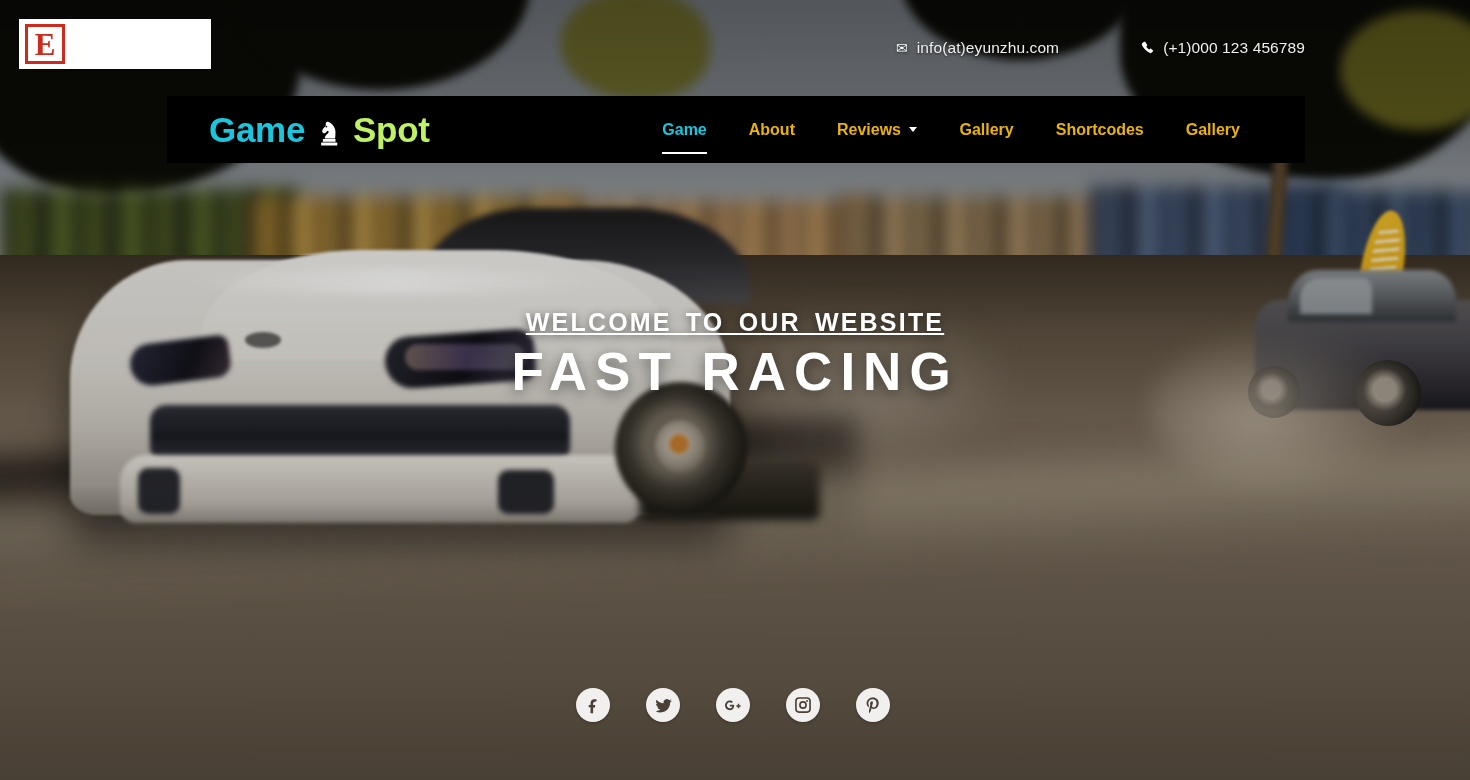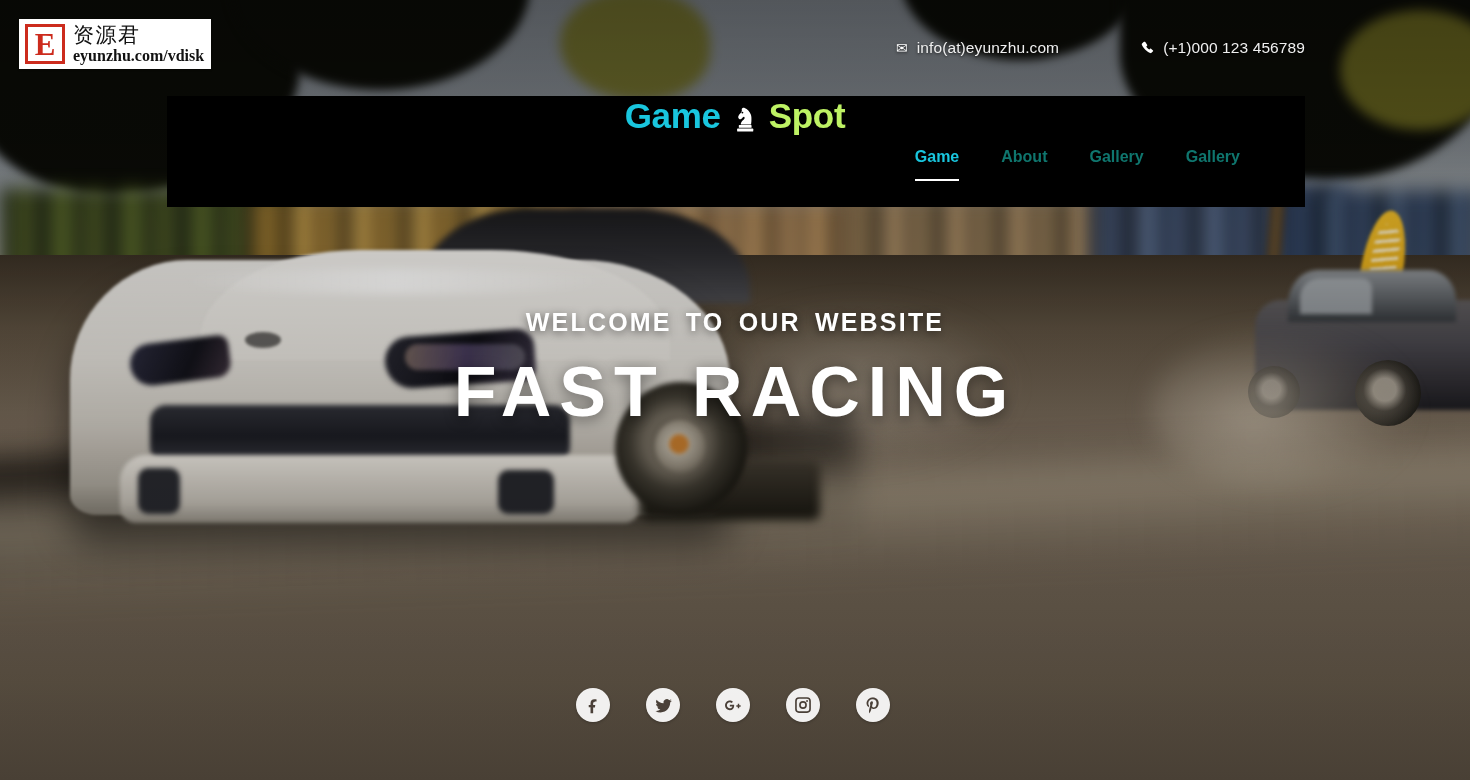--- a/index.html
+++ b/index.html
@@ -166,55 +166,56 @@
   }
   .contact-item{
     display:flex; align-items:center; gap:9px;
     color:#efefef; font-size:15.5px; letter-spacing:.1px;
     text-shadow:0 1px 3px rgba(0,0,0,.7);
   }
   .contact-item .ci-icon{ font-size:14px; line-height:1; color:#fff; }
 
   
   .navbar{
-    position:absolute; left:167px; top:96px; width:1138px; height:111px;
+    position:absolute; left:167px; top:96px; width:1138px; height:67px;
     background:#000; z-index:40;
-    display:flex; align-items:center; padding:0 44px 0 42px;flex-direction:column;
+    display:flex; align-items:center; padding:0 44px 0 42px;
   }
   .brand{ display:flex; align-items:center; gap:4px; font-size:35px; font-weight:bold; letter-spacing:-.3px; }
   .brand-game{ color:#19c6de; }
   .brand-spot{ color:#bef264; }
   .knight{ width:30px; height:30px; display:inline-block; position:relative; top:2px; margin:0 5px; }
 
   .nav-menu{ margin-left:auto; display:flex; align-items:center; gap:0; }
   .nav-item{
-    position:relative; color:#0f766e; font-size:16px; font-weight:bold;
+    position:relative; color:#eab308; font-size:16px; font-weight:bold;
     padding:12px 21px; cursor:pointer; white-space:nowrap;
   }
   .nav-item.active{ color:#19c6de; }
   .nav-item.active::after{
     content:""; position:absolute; left:21px; right:21px; bottom:-3px; height:2px; background:#ffffff;
   }
   .caret{
     display:inline-block; width:0; height:0; margin-left:4px; vertical-align:middle; position:relative; top:-1px;
     border-left:4.5px solid transparent; border-right:4.5px solid transparent; border-top:5px solid #fff;
   }
 
   
   .hero-content{
     position:absolute; left:0; top:0; width:1470px; height:780px; z-index:20;
     display:flex; flex-direction:column; align-items:center;
   }
   .welcome{
     margin-top:308px; color:#ffffff; font-size:25px; font-weight:bold;
     letter-spacing:2.2px; word-spacing:5px;
     text-shadow:0 2px 8px rgba(0,0,0,.55);
+    text-decoration:underline;
   }
   .headline{
-    margin-top:20px; color:#ffffff; font-size:70px; font-weight:bold;
+    margin-top:8px; color:#ffffff; font-size:53px; font-weight:bold;
     letter-spacing:8px; line-height:1; text-shadow:0 3px 14px rgba(0,0,0,.45);
   }
 
   
   .social-row{
     position:absolute; left:0; top:688px; width:1470px; z-index:25;
     display:flex; justify-content:center; gap:36px; padding-left:0;
     transform:translateX(-2px);
   }
   .social-icon{
@@ -311,21 +312,28 @@
   </div>
 
   <nav class="nav-menu">
     <div class="nav-item active">
       <span>Game</span>
     </div>
     <div class="nav-item">
       <span>About</span>
     </div>
     <div class="nav-item">
+      <span>Reviews</span>
+      <span class="caret"></span>
+    </div>
+    <div class="nav-item">
       <span>Gallery</span>
+    </div>
+    <div class="nav-item">
+      <span>Shortcodes</span>
     </div>
     <div class="nav-item">
       <span>Gallery</span>
     </div>
   </nav>
 </div>
 
 <div class="hero-content">
   <div class="welcome">WELCOME  TO  OUR  WEBSITE</div>
   <div class="headline">FAST RACING</div>
@@ -359,17 +367,13 @@
     <svg width="19" height="19" viewBox="0 0 24 24" fill="#4a4038" aria-hidden="true">
       <path d="M12.2 1.5C6.3 1.5 3.2 5.5 3.2 9.3c0 1.8.95 4 2.47 4.7.23.11.36.06.41-.17.04-.17.25-1 .34-1.38a.36.36 0 0 0-.08-.35c-.5-.6-.9-1.7-.9-2.73 0-2.64 2-5.2 5.41-5.2 2.94 0 5 2 5 4.87 0 3.24-1.64 5.48-3.77 5.48-1.18 0-2.06-.97-1.78-2.17.34-1.43 1-2.97 1-4 0-.92-.5-1.7-1.52-1.7-1.2 0-2.17 1.25-2.17 2.92 0 1.07.36 1.79.36 1.79s-1.23 5.2-1.45 6.13c-.43 1.82-.06 4.05-.03 4.27.02.13.19.17.27.06.11-.15 1.55-1.92 2.04-3.7.14-.5.8-3.1.8-3.1.4.75 1.56 1.41 2.8 1.41 3.68 0 6.18-3.36 6.18-7.85 0-3.4-2.88-6.58-7.27-6.58z"></path>
     </svg>
   </div>
 </div>
 
 <div style="position:absolute;left:19px;top:19px;width:192px;height:50px;background:#ffffff;z-index:60;display:flex;align-items:center;padding:3px 6px;box-shadow:0 1px 2px rgba(0,0,0,.35);">
   <div style="width:40px;height:40px;background:#ffffff;border:3px solid #cc2b1d;display:flex;align-items:center;justify-content:center;flex:0 0 auto;">
     <span style="font-family:'Liberation Serif',serif;font-size:31px;font-weight:bold;color:#cc2b1d;line-height:1;">E</span>
   </div>
-  <div style="margin-left:8px;display:flex;flex-direction:column;justify-content:center;line-height:1;">
-    <span style="font-family:'DejaVu Sans',sans-serif;font-size:21px;color:#111;letter-spacing:1.5px;">资源君</span>
-    <span style="font-family:'Liberation Serif',serif;font-size:16px;font-weight:bold;color:#111;margin-top:2px;">eyunzhu.com/vdisk</span>
-  </div>
 </div>
 
 </body></html>

